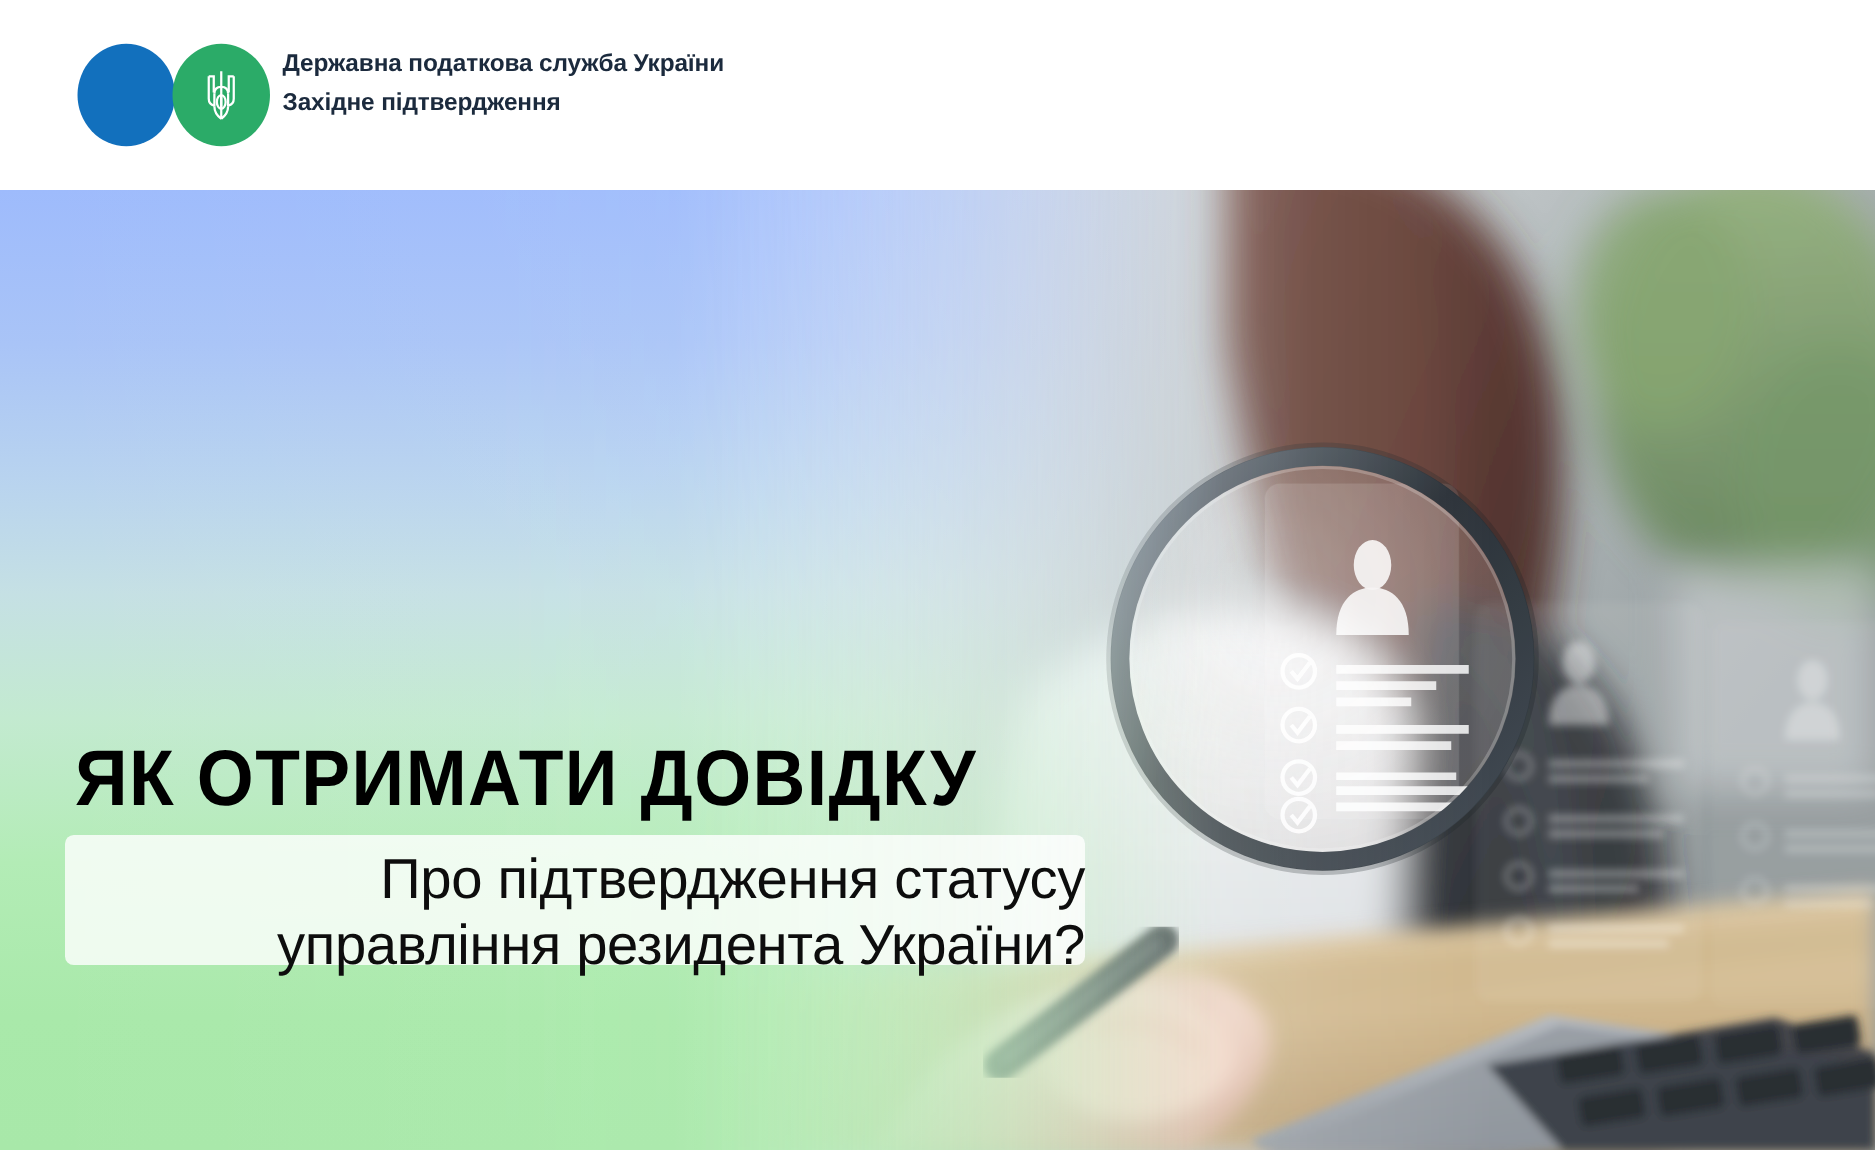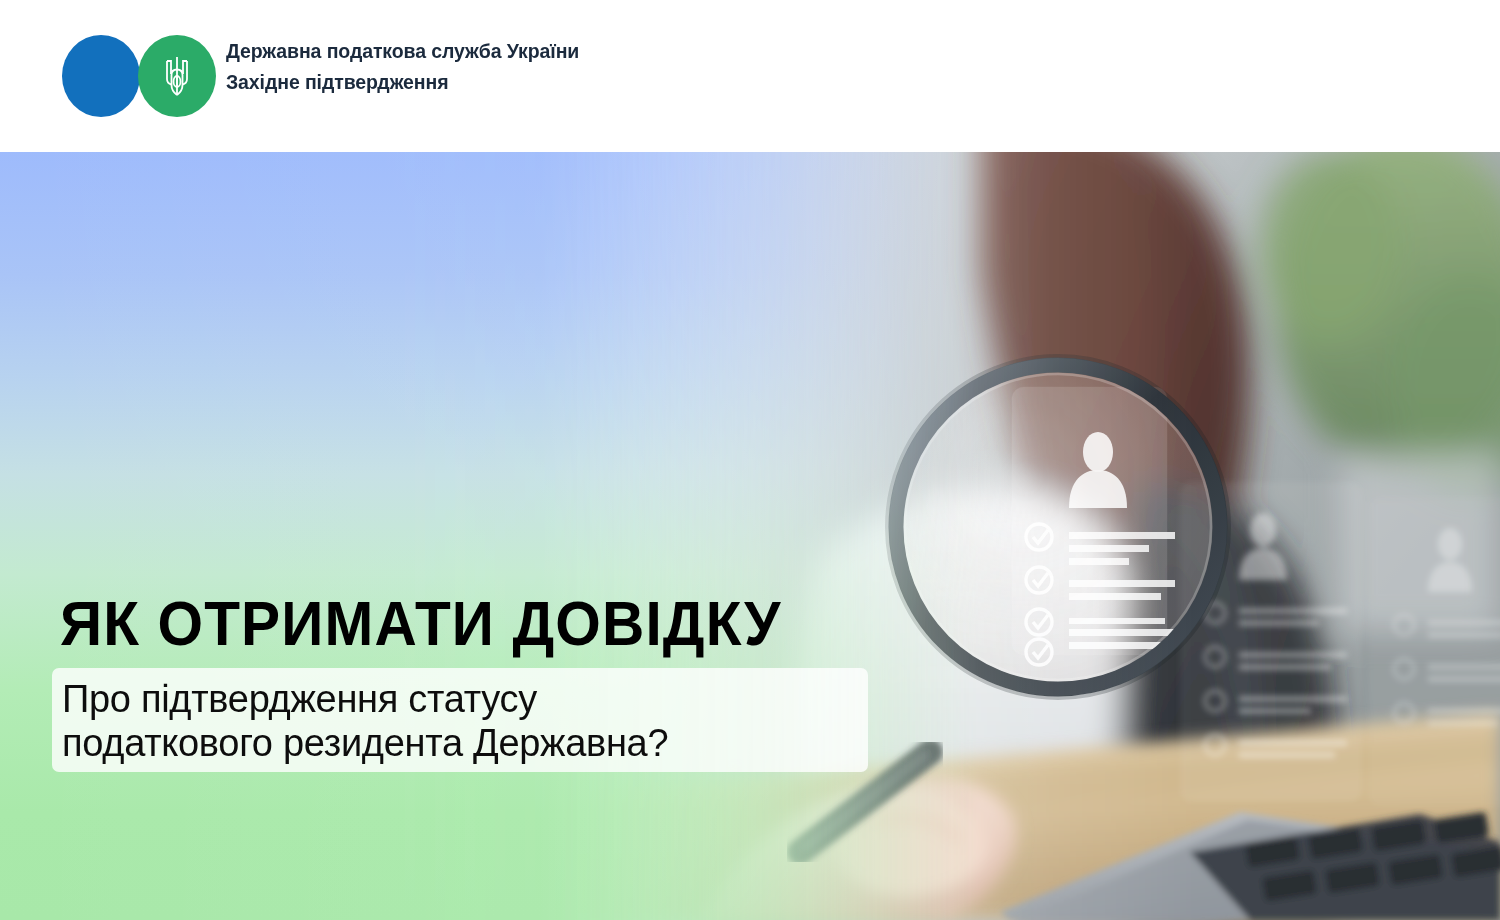--- a/index.html
+++ b/index.html
@@ -96,22 +96,22 @@
     transform:scaleX(0.93); transform-origin:left center;
   }
   .subtitle-box {
     position:absolute; left:52px; top:516px; z-index:26;
     width:816px; height:104px;
     background:rgba(255,255,255,0.80);
     border-radius:7px;
     padding:9px 0 0 10px;
   }
   .subtitle {
-    font-size:38px; font-weight:400; color:#0d0d0d;
-    line-height:1.17; letter-spacing:-0.3px; white-space:nowrap;
+    font-size:45px; font-weight:400; color:#0d0d0d;
+    line-height:1.17; letter-spacing:-0.3px; white-space:nowrap;text-align:right;
   }
 </style>
 </head>
 <body>
 
 <div class="page">
 
   <div class="header">
     <div class="logo-block">
 
@@ -424,17 +424,17 @@
       </svg>
     </div>
 
     <div class="grad-solid"></div>
     <div class="grad-overlay"></div>
 
     <div class="headline">ЯК ОТРИМАТИ ДОВІДКУ</div>
 
     <div class="subtitle-box">
       <div class="subtitle">Про підтвердження статусу</div>
-      <div class="subtitle">податкового резидента Державна?</div>
+      <div class="subtitle">управління резидента України?</div>
     </div>
 
   </div>
 </div>
 
 </body></html>

